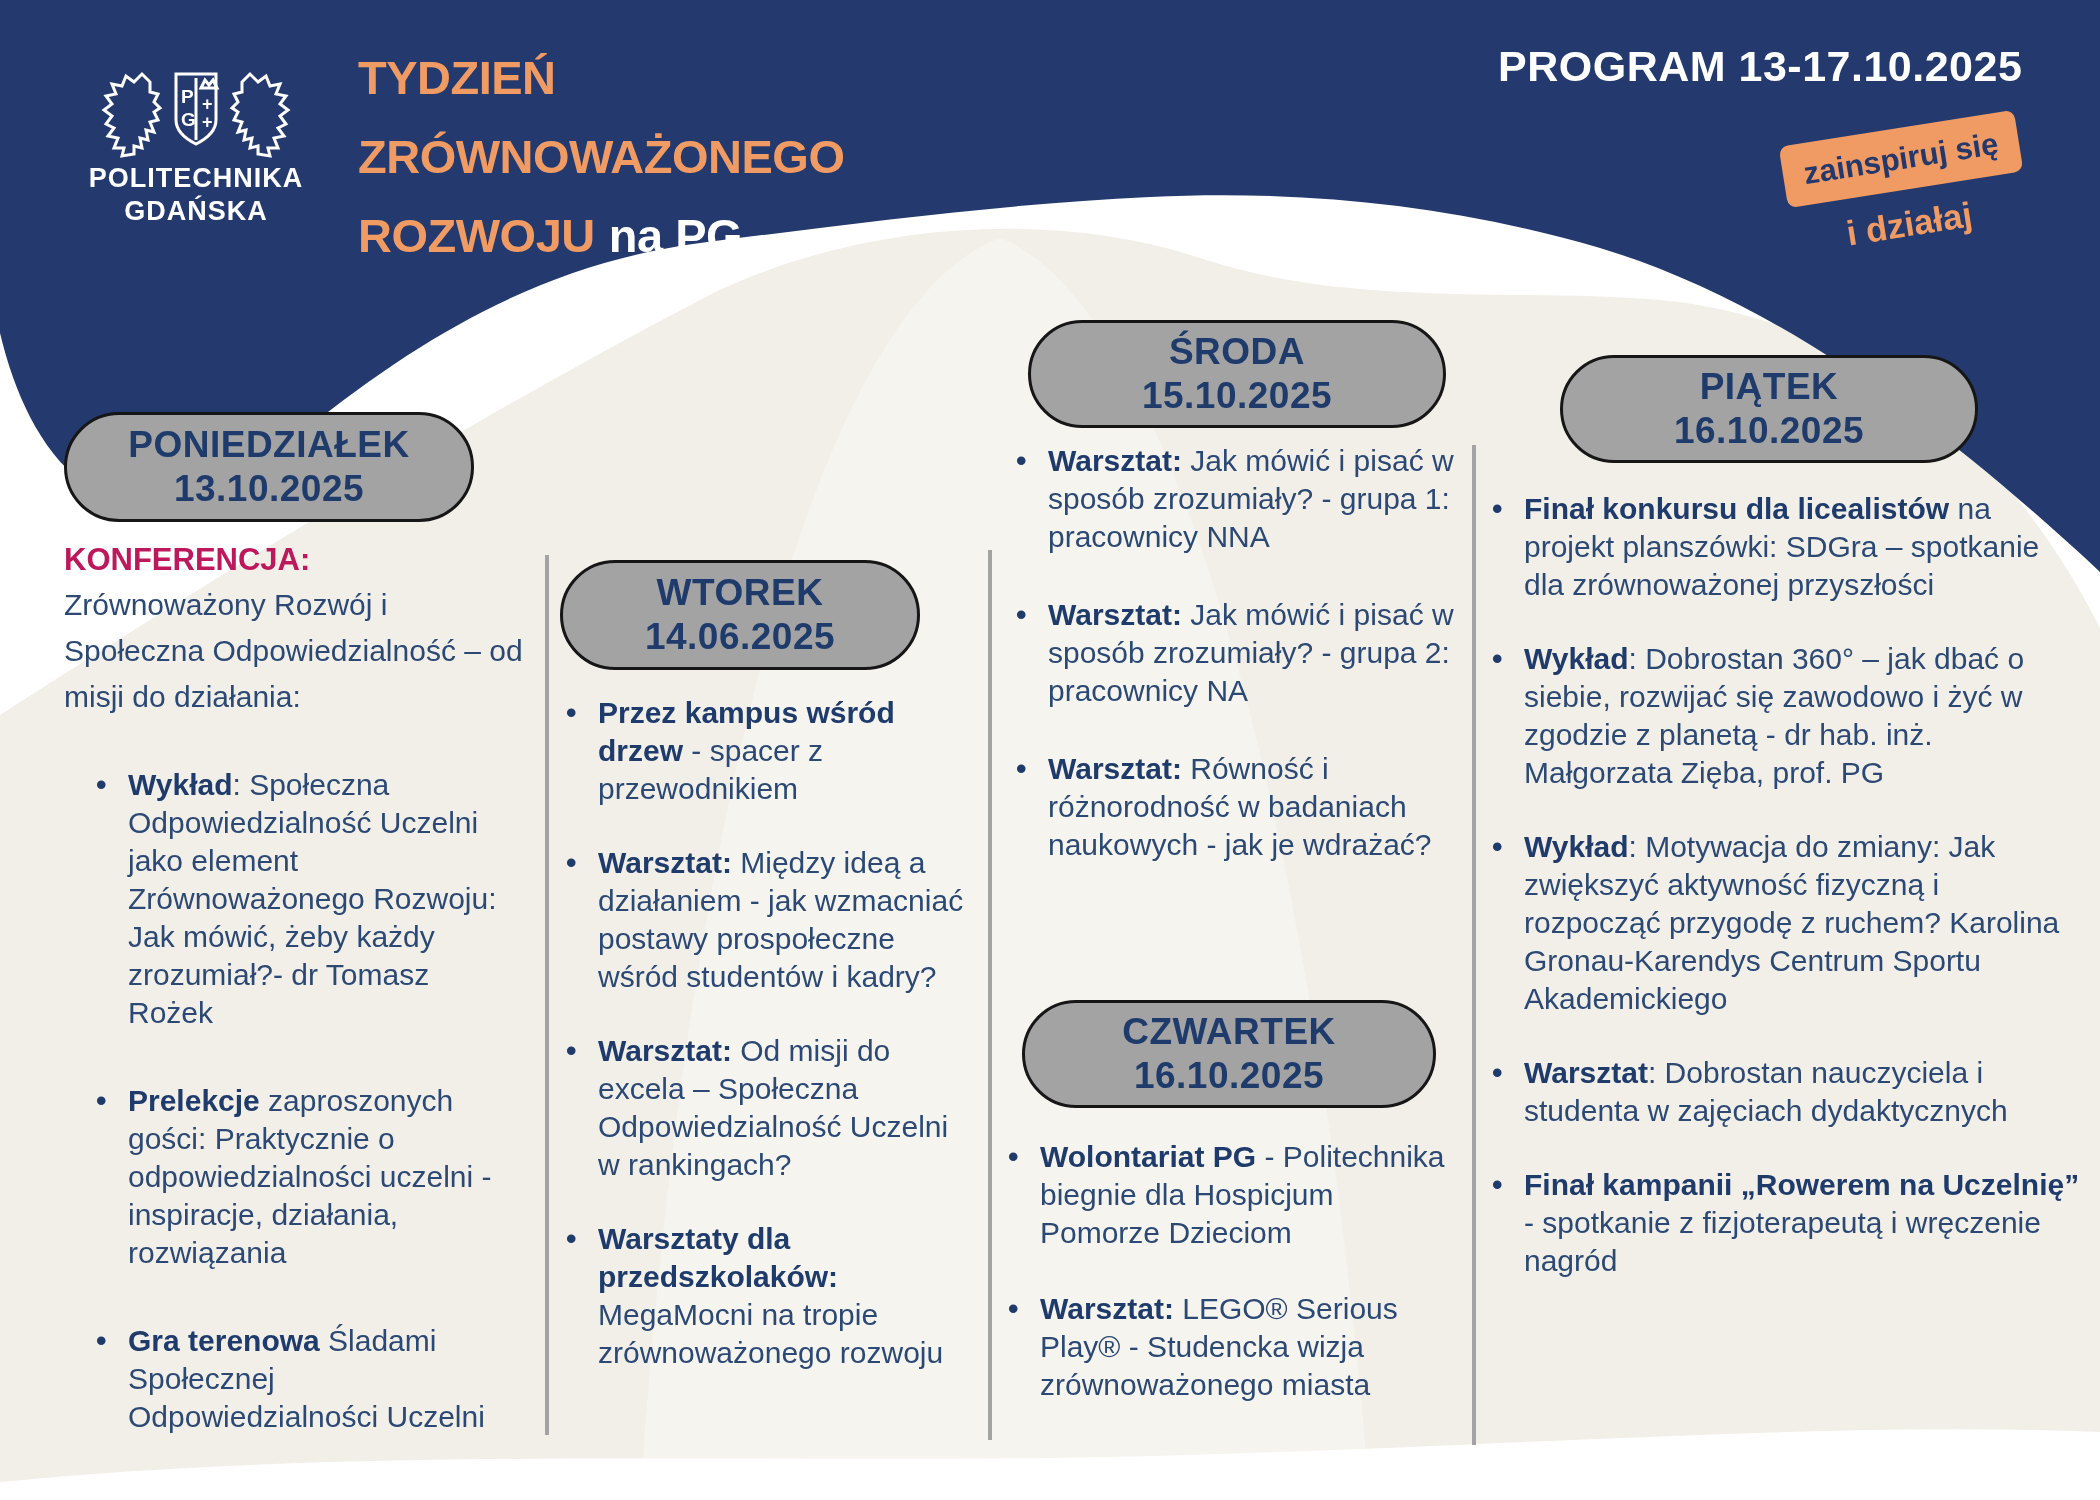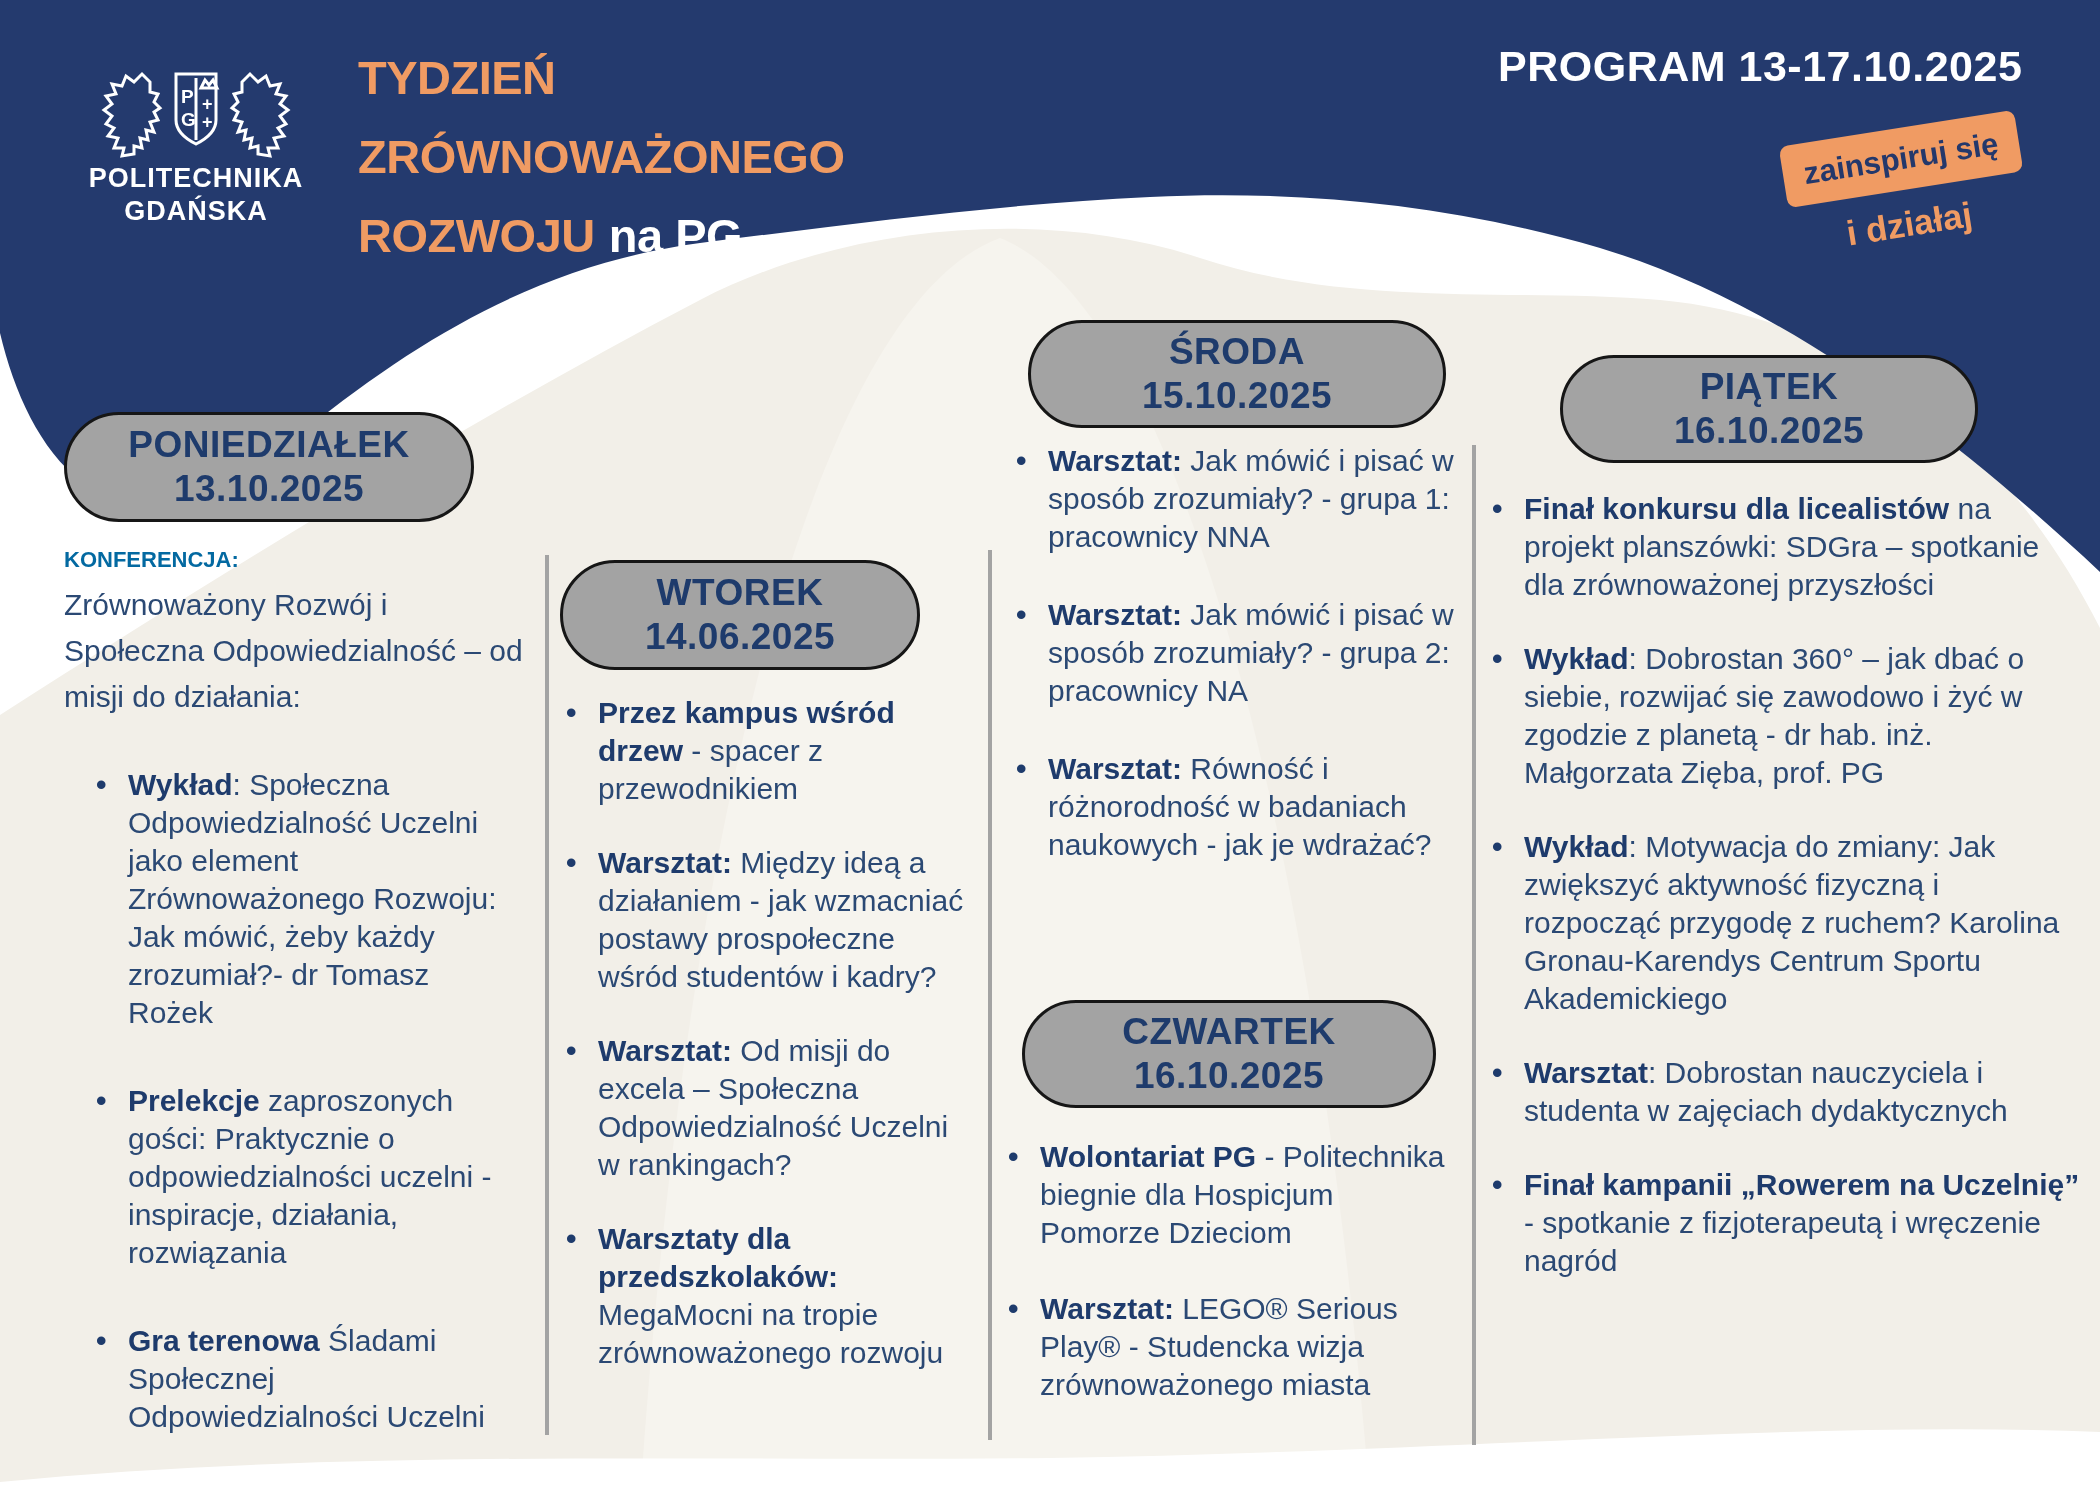--- a/index.html
+++ b/index.html
@@ -34,21 +34,21 @@
         color:#1E3B6C;font-weight:800;font-size:37px;line-height:44px;text-align:center;
         letter-spacing:0.5px;white-space:nowrap;}
   #pill-mon{left:64px;  top:412px; width:404px;height:104px;}
   #pill-tue{left:560px; top:560px; width:354px;height:104px;}
   #pill-wed{left:1028px;top:320px; width:412px;height:102px;}
   #pill-thu{left:1022px;top:1000px;width:408px;height:102px;}
   #pill-fri{left:1560px;top:355px; width:412px;height:102px;}
 
   
   .intro{position:absolute;left:64px;top:540px;width:460px;color:#2B4974;font-size:30px;line-height:46px;}
-  .intro .heading{color:#0369a1;font-weight:800;font-size:22px;line-height:40px;display:block;margin-bottom:2px;}
+  .intro .heading{color:#be185d;font-weight:800;font-size:31px;line-height:40px;display:block;margin-bottom:2px;}
 
   .list{position:absolute;display:flex;flex-direction:column;color:#2B4974;font-size:30px;line-height:38px;}
   #list-mon{left:96px;  top:766px; width:424px;gap:50px;}
   #list-tue{left:566px; top:694px; width:398px;gap:36px;}
   #list-wed{left:1016px;top:442px; width:444px;gap:40px;}
   #list-thu{left:1008px;top:1138px;width:452px;gap:38px;}
   #list-fri{left:1492px;top:490px; width:590px;gap:36px;}
   .item{display:flex;}
   .dot{flex:none;width:32px;font-weight:800;color:#1E3B6C;}
   .item .txt{flex:1;}

